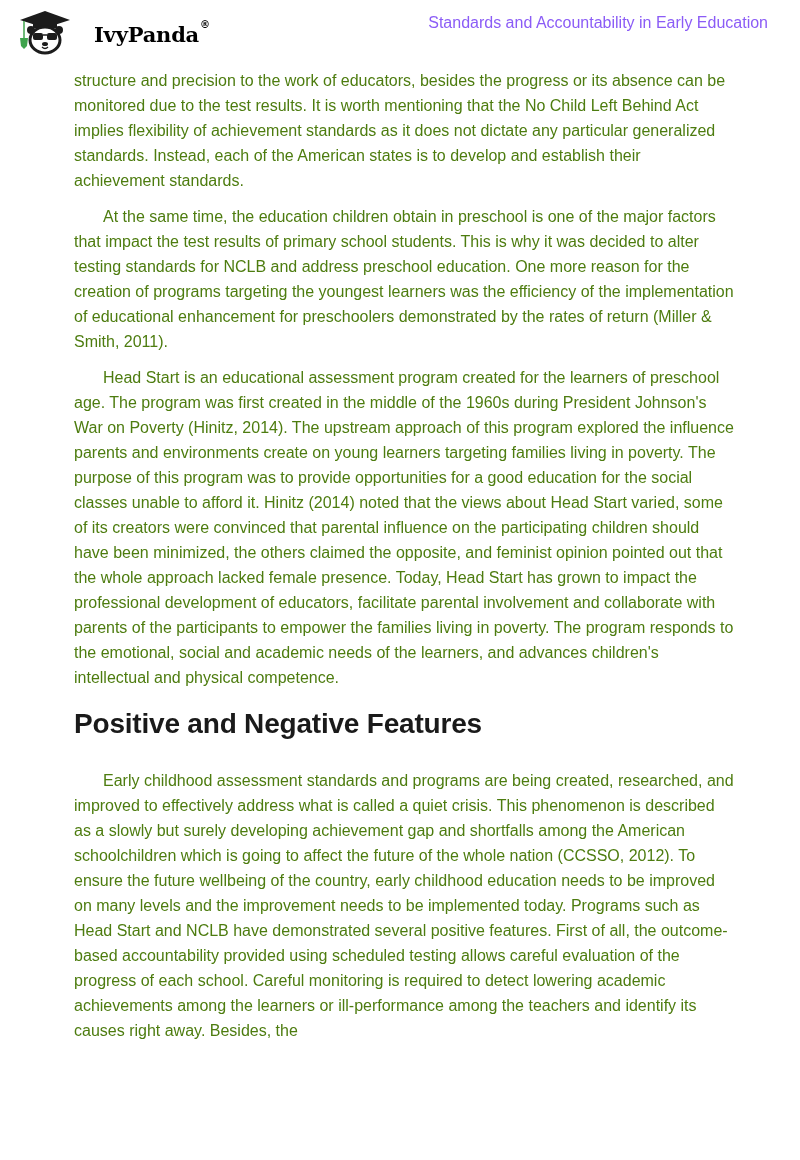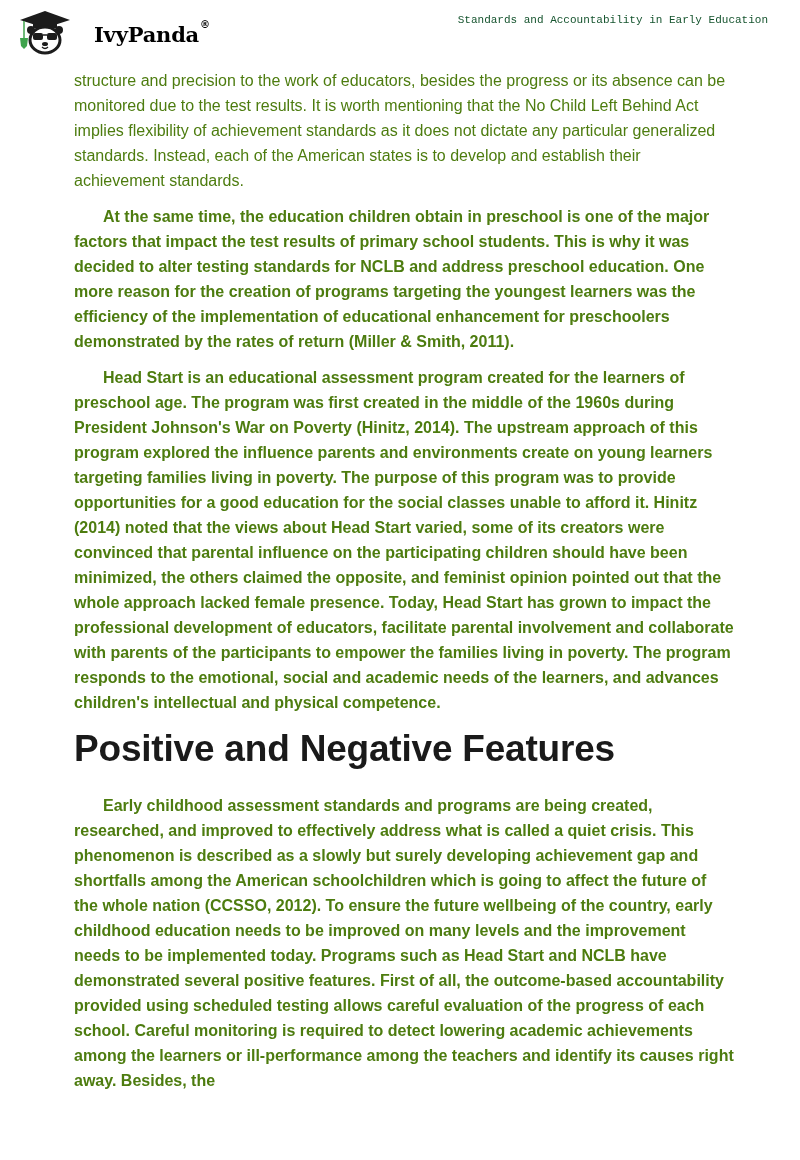--- a/index.html
+++ b/index.html
@@ -51,42 +51,41 @@
       position: relative;
       top: -3px;
       margin-left: 1px;
       font-family: "DejaVu Sans", sans-serif;
       font-weight: bold;
     }
     .doc-title {
       position: absolute;
       right: 32px;
       top: 14px;
-      font-size: 11px;
-      color: #14532d;
-      font-family: Liberation Mono, monospace;
+      font-size: 16px;
+      color: #8b5cf6;
+      font-family: Liberation Sans, sans-serif;
     }
     .content {
       position: absolute;
       left: 74px;
       top: 68px;
       width: 660px;
     }
     .content p {
       margin: 0 0 11px 0;
       font-size: 16px;
       line-height: 25px;
       color: #4d7c0f;
     }
     .content p.indent {
       text-indent: 29px;
-      font-weight: bold;
     }
     .content h2 {
-      font-size: 37px;
+      font-size: 28px;
       font-weight: bold;
       color: #1a1a1a;
       margin: 14px 0 24px 0;
       line-height: 40px;
       letter-spacing: -0.2px;
     }
     .footer-url {
       position: absolute;
       right: 33px;
       top: 1132px;

